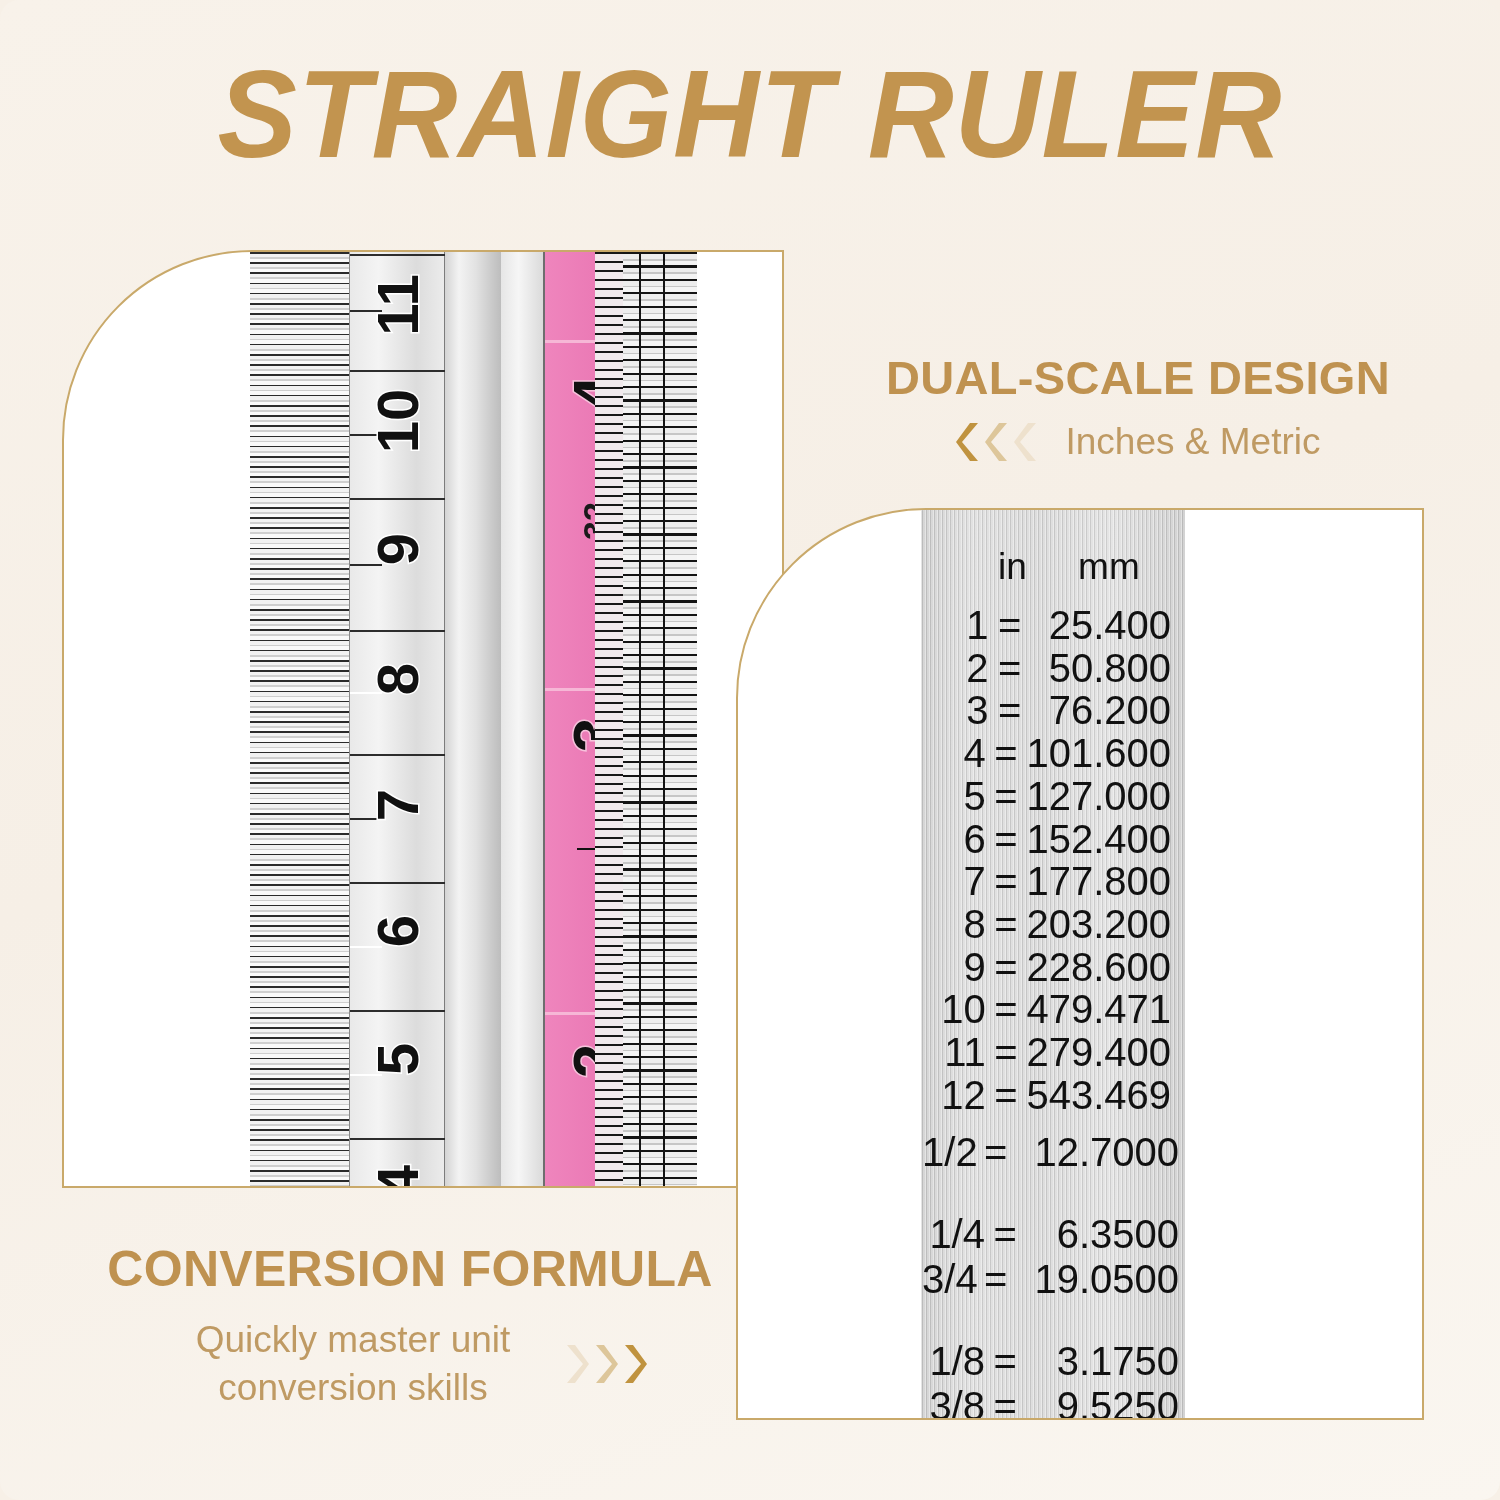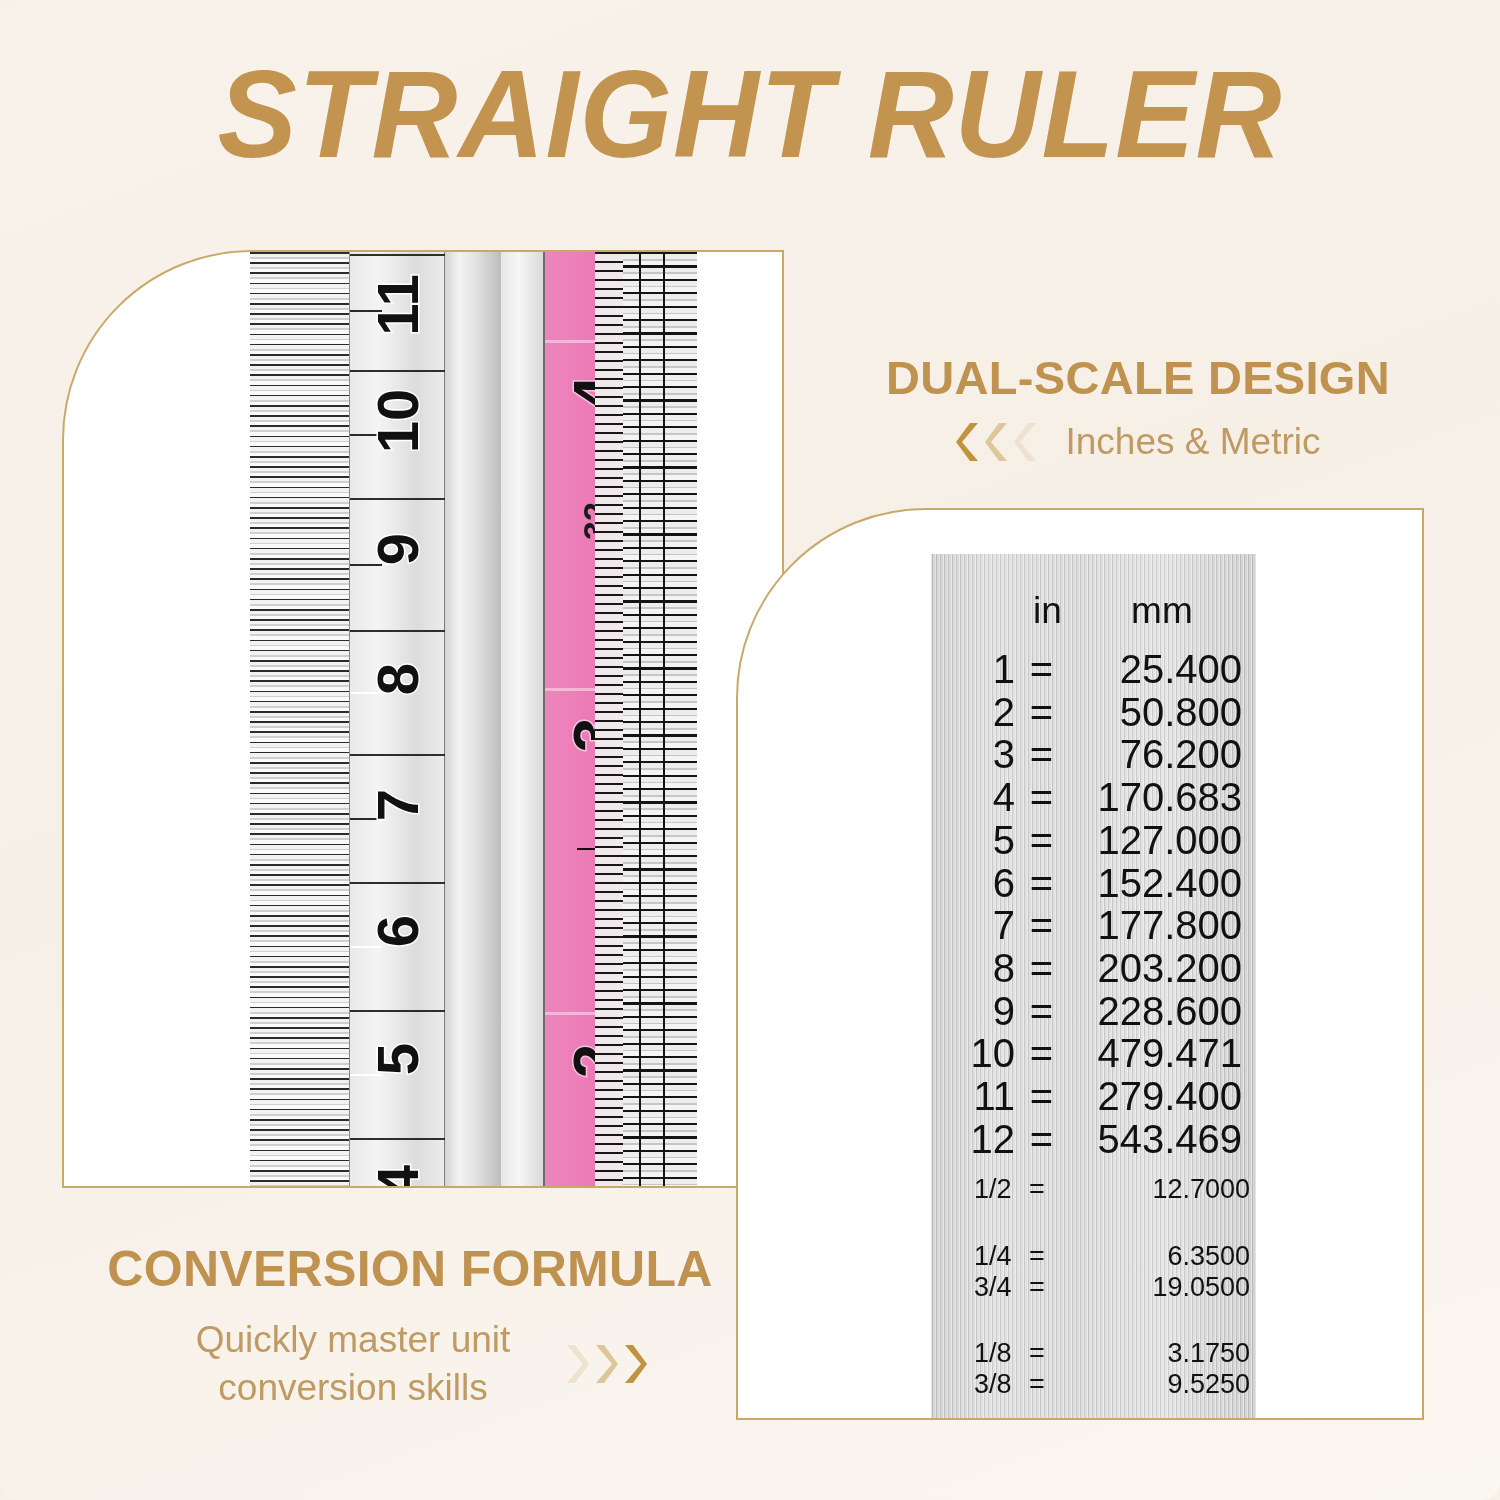--- a/index.html
+++ b/index.html
@@ -129,47 +129,46 @@
       repeating-linear-gradient(to bottom,
         #141414 0px,#141414 2.2px,
         #ededed 2.2px,#ededed 7px,
         #c6c6c6 7px,#c6c6c6 8.6px,
         #f4f4f4 8.6px,#f4f4f4 13.4px);
   }
   .vrule{position:absolute;top:0;bottom:0;width:2px;background:#141414;}
 
   
   #plate{
-    position:absolute;left:193px;top:0;width:325px;height:100%;
+    position:absolute;left:183px;top:0;width:264px;height:100%;
     background:
       repeating-linear-gradient(to right,
         rgba(255,255,255,.55) 0px,rgba(255,255,255,.55) 1px,
         rgba(160,160,160,.22) 1px,rgba(160,160,160,.22) 2px,
         rgba(255,255,255,.30) 2px,rgba(255,255,255,.30) 4px),
       linear-gradient(to right,#c3c3c3,#d6d6d6 18%,#cfcfcf 45%,#dadada 72%,#c0c0c0);
-    margin-top: 44px;
   }
   .conv{
     position:absolute;left:0;right:0;
     color:#111;
     font-family:"Liberation Sans",sans-serif;
   }
   #conv-head{
     top:36px;display:flex;font-size:37px;font-weight:normal;
   }
   #conv-head .c-in{width:41%;text-align:right;padding-right:6px;}
   #conv-head .c-mm{width:59%;text-align:center;}
   .conv-row{display:flex;font-size:40px;line-height:1.068;white-space:nowrap;}
   .conv-row .c-in{width:27%;text-align:right;}
   .conv-row .c-eq{width:17%;text-align:center;}
   .conv-row .c-mm{width:56%;text-align:right;padding-right:14px;}
   #conv-body{top:94px;}
   #conv-frac{top:620px;}
   .frac-group{margin-bottom:36px;}
-  .frac-row{display:flex;font-size:27px;line-height:1.14;white-space:nowrap;}
+  .frac-row{display:flex;font-size:40px;line-height:1.14;white-space:nowrap;}
   .frac-row .c-in{width:27%;text-align:right;}
   .frac-row .c-eq{width:17%;text-align:center;}
   .frac-row .c-mm{width:56%;text-align:right;padding-right:6px;padding-left:21px;}
 
   
   .feat-title{
     font-size:47px;font-weight:bold;color:#bf9250;
     letter-spacing:.3px;white-space:nowrap;
   }
   .feat-sub{
@@ -274,21 +273,21 @@
             <div class="c-mm">50.800</div>
           </div>
           <div class="conv-row">
             <div class="c-in">3</div>
             <div class="c-eq">=</div>
             <div class="c-mm">76.200</div>
           </div>
           <div class="conv-row">
             <div class="c-in">4</div>
             <div class="c-eq">=</div>
-            <div class="c-mm">170.683</div>
+            <div class="c-mm">101.600</div>
           </div>
           <div class="conv-row">
             <div class="c-in">5</div>
             <div class="c-eq">=</div>
             <div class="c-mm">127.000</div>
           </div>
           <div class="conv-row">
             <div class="c-in">6</div>
             <div class="c-eq">=</div>
             <div class="c-mm">152.400</div>

